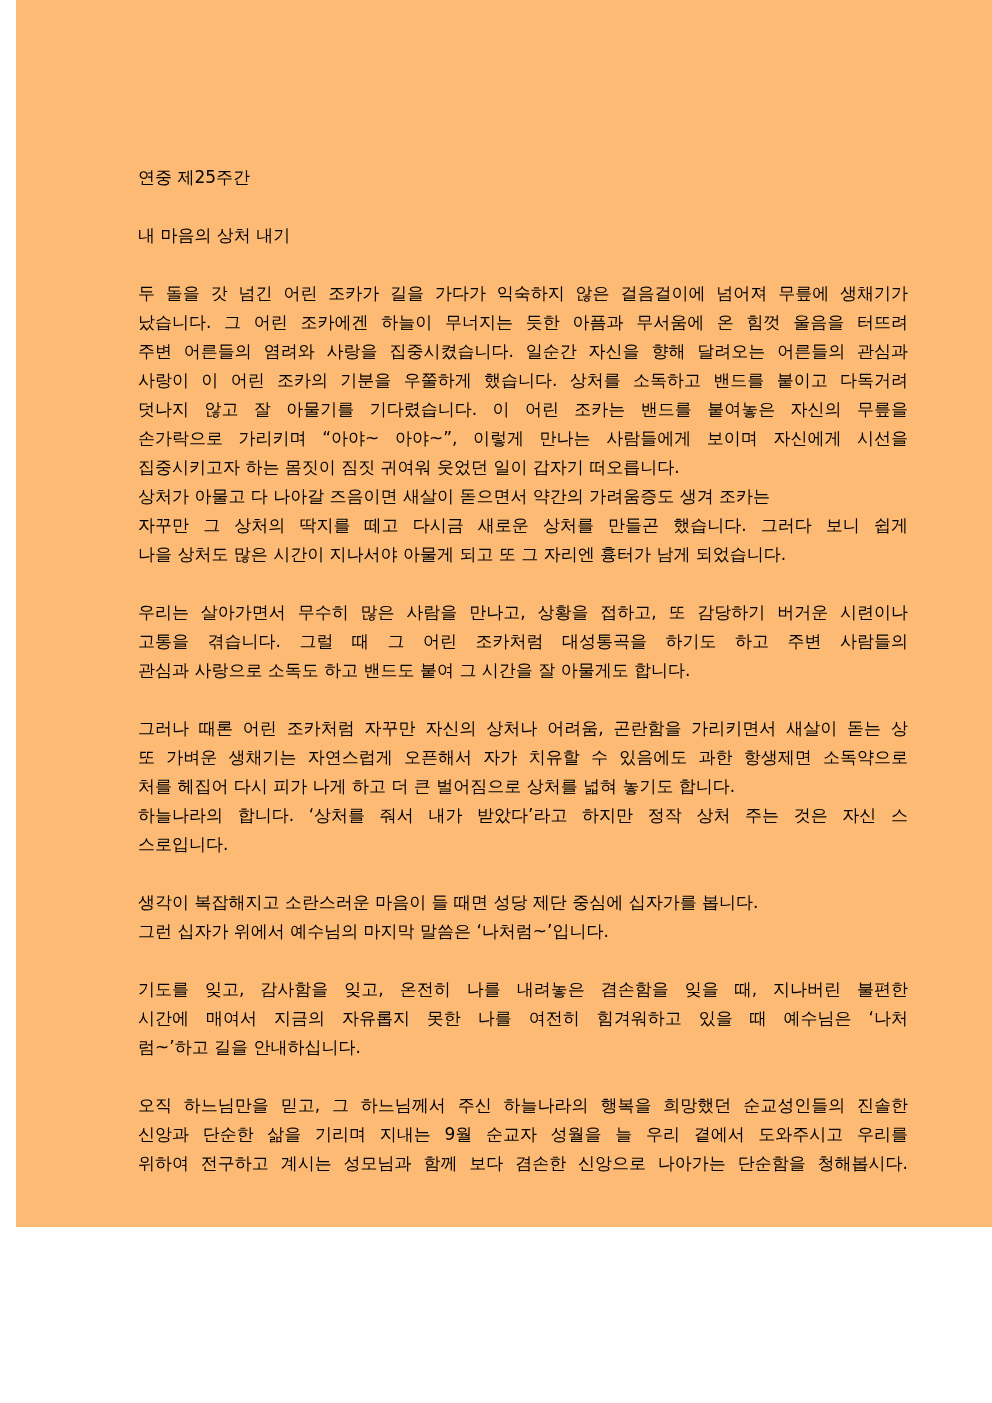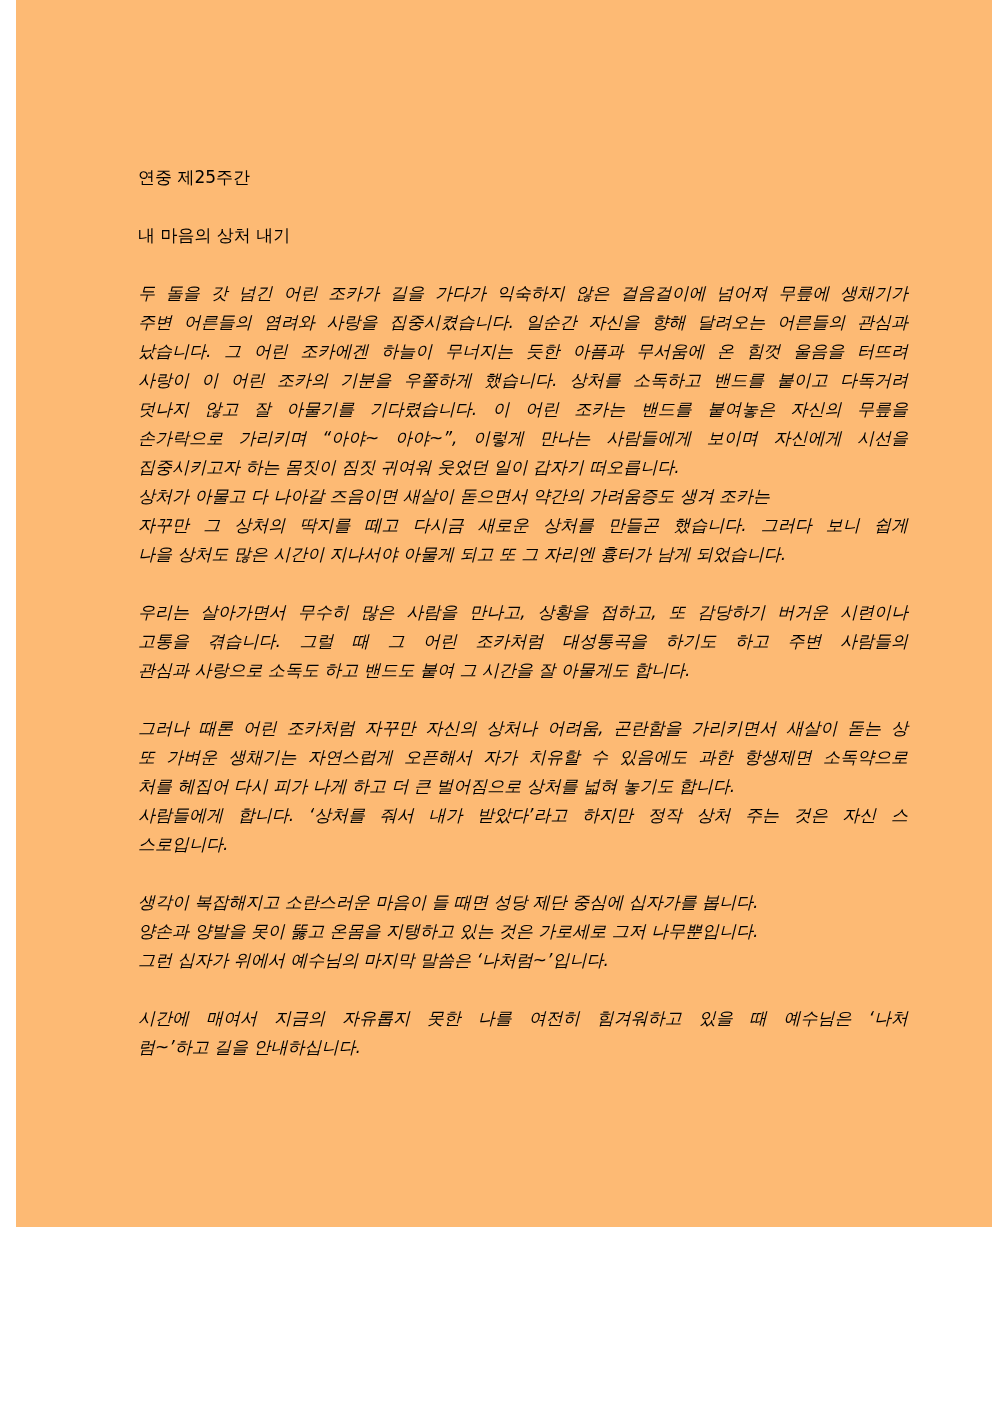--- a/index.html
+++ b/index.html
@@ -29,21 +29,20 @@
       top: 163px;
       width: 770px;
     }
     .line {
       display: block;
       height: 29px;
       line-height: 29px;
       font-size: 17px;
       white-space: nowrap;
       letter-spacing: 0px;
-      font-style: italic;
     }
     .line.justify {
       text-align: justify;
       text-align-last: justify;
     }
     .gap {
       height: 29px;
     }
     .heading-line {
       display: block;
@@ -58,51 +57,56 @@
 
 <div class="page">
   <div class="content" id="content">
     <span class="heading-line">연중 제25주간</span>
     <div class="gap"></div>
     <span class="heading-line">내 마음의 상처 내기</span>
     <div class="gap"></div>
     <div id="paragraphs">
         <div>
           <span class="line justify">두 돌을 갓 넘긴 어린 조카가 길을 가다가 익숙하지 않은 걸음걸이에 넘어져 무릎에 생채기가</span>
+          <span class="line justify">났습니다. 그 어린 조카에겐 하늘이 무너지는 듯한 아픔과 무서움에 온 힘껏 울음을 터뜨려</span>
           <span class="line justify">주변 어른들의 염려와 사랑을 집중시켰습니다. 일순간 자신을 향해 달려오는 어른들의 관심과</span>
-          <span class="line justify">났습니다. 그 어린 조카에겐 하늘이 무너지는 듯한 아픔과 무서움에 온 힘껏 울음을 터뜨려</span>
           <span class="line justify">사랑이 이 어린 조카의 기분을 우쭐하게 했습니다. 상처를 소독하고 밴드를 붙이고 다독거려</span>
           <span class="line justify">덧나지 않고 잘 아물기를 기다렸습니다. 이 어린 조카는 밴드를 붙여놓은 자신의 무릎을</span>
           <span class="line justify">손가락으로 가리키며 “아야~ 아야~”, 이렇게 만나는 사람들에게 보이며 자신에게 시선을</span>
           <span class="line">집중시키고자 하는 몸짓이 짐짓 귀여워 웃었던 일이 갑자기 떠오릅니다.</span>
           <span class="line">상처가 아물고 다 나아갈 즈음이면 새살이 돋으면서 약간의 가려움증도 생겨 조카는</span>
           <span class="line justify">자꾸만 그 상처의 딱지를 떼고 다시금 새로운 상처를 만들곤 했습니다. 그러다 보니 쉽게</span>
           <span class="line">나을 상처도 많은 시간이 지나서야 아물게 되고 또 그 자리엔 흉터가 남게 되었습니다.</span>
         </div>
         <div class="gap"></div>
         <div>
           <span class="line justify">우리는 살아가면서 무수히 많은 사람을 만나고, 상황을 접하고, 또 감당하기 버거운 시련이나</span>
           <span class="line justify">고통을 겪습니다. 그럴 때 그 어린 조카처럼 대성통곡을 하기도 하고 주변 사람들의</span>
           <span class="line">관심과 사랑으로 소독도 하고 밴드도 붙여 그 시간을 잘 아물게도 합니다.</span>
         </div>
         <div class="gap"></div>
         <div>
           <span class="line justify">그러나 때론 어린 조카처럼 자꾸만 자신의 상처나 어려움, 곤란함을 가리키면서 새살이 돋는 상</span>
           <span class="line justify">또 가벼운 생채기는 자연스럽게 오픈해서 자가 치유할 수 있음에도 과한 항생제면 소독약으로</span>
           <span class="line">처를 헤집어 다시 피가 나게 하고 더 큰 벌어짐으로 상처를 넓혀 놓기도 합니다.</span>
-          <span class="line justify">사람들에게 합니다. ‘상처를 줘서 내가 받았다’라고 하지만 정작 상처 주는 것은 자신 스</span>
+          <span class="line justify">하늘나라의 합니다. ‘상처를 줘서 내가 받았다’라고 하지만 정작 상처 주는 것은 자신 스</span>
           <span class="line">스로입니다.</span>
         </div>
         <div class="gap"></div>
         <div>
           <span class="line">생각이 복잡해지고 소란스러운 마음이 들 때면 성당 제단 중심에 십자가를 봅니다.</span>
-          <span class="line">양손과 양발을 못이 뚫고 온몸을 지탱하고 있는 것은 가로세로 그저 나무뿐입니다.</span>
           <span class="line">그런 십자가 위에서 예수님의 마지막 말씀은 ‘나처럼~’입니다.</span>
         </div>
         <div class="gap"></div>
         <div>
+          <span class="line justify">기도를 잊고, 감사함을 잊고, 온전히 나를 내려놓은 겸손함을 잊을 때, 지나버린 불편한</span>
           <span class="line justify">시간에 매여서 지금의 자유롭지 못한 나를 여전히 힘겨워하고 있을 때 예수님은 ‘나처</span>
           <span class="line">럼~’하고 길을 안내하십니다.</span>
         </div>
         <div class="gap"></div>
+        <div>
+          <span class="line justify">오직 하느님만을 믿고, 그 하느님께서 주신 하늘나라의 행복을 희망했던 순교성인들의 진솔한</span>
+          <span class="line justify">신앙과 단순한 삶을 기리며 지내는 9월 순교자 성월을 늘 우리 곁에서 도와주시고 우리를</span>
+          <span class="line justify">위하여 전구하고 계시는 성모님과 함께 보다 겸손한 신앙으로 나아가는 단순함을 청해봅시다.</span>
+        </div>
       </div>
   </div>
 </div>
 
 </body></html>

